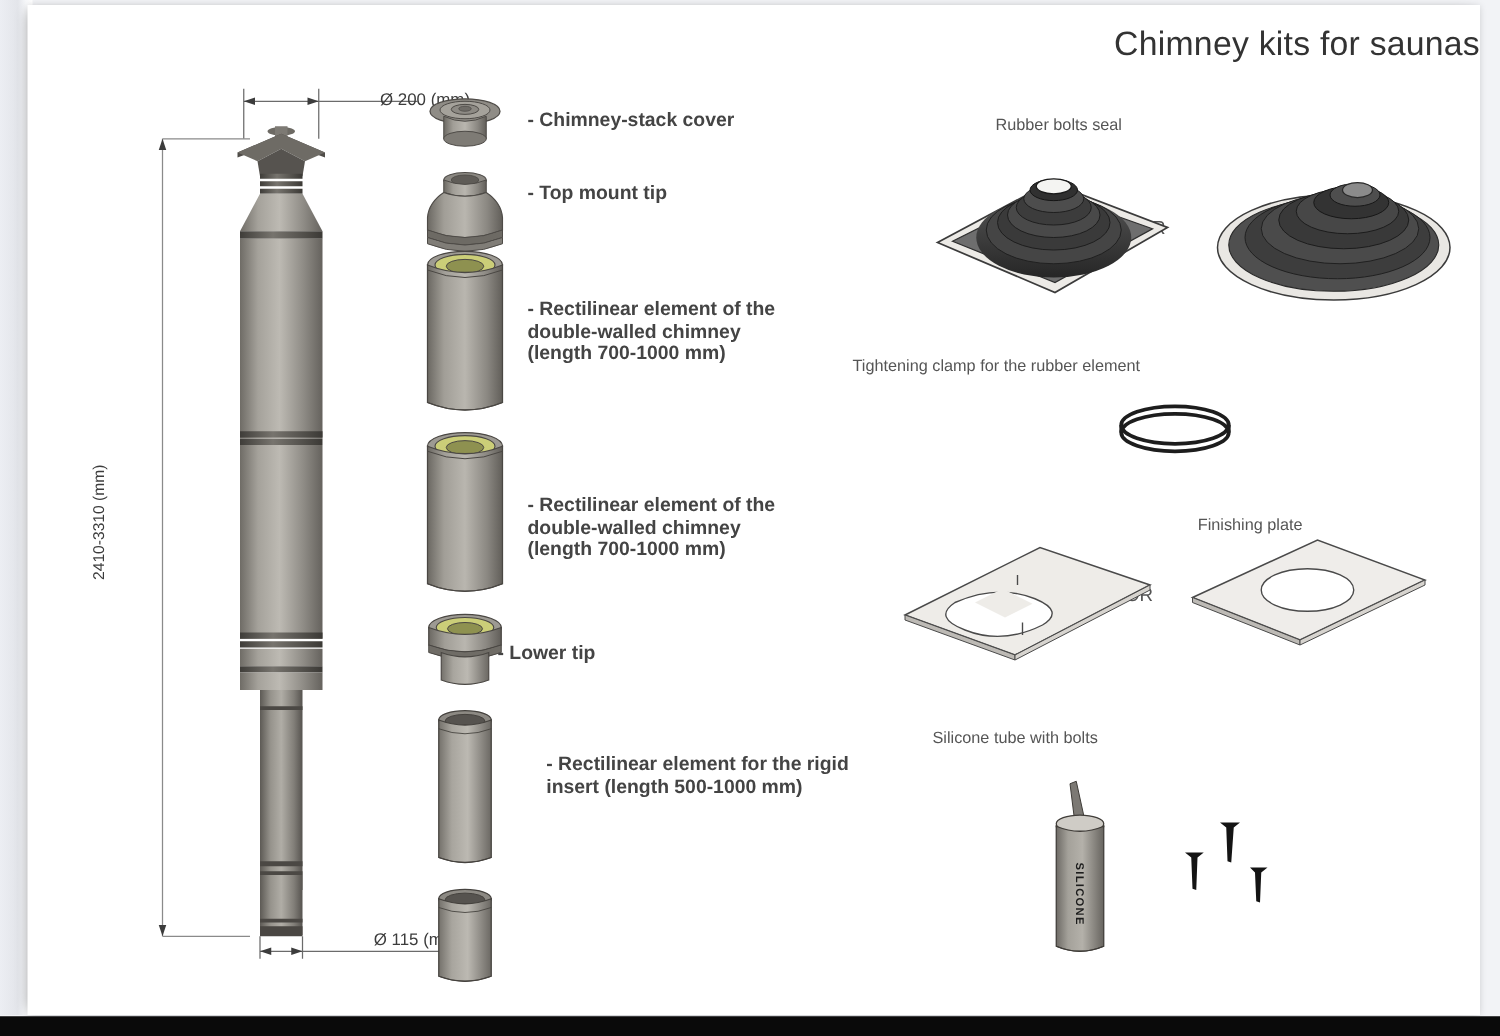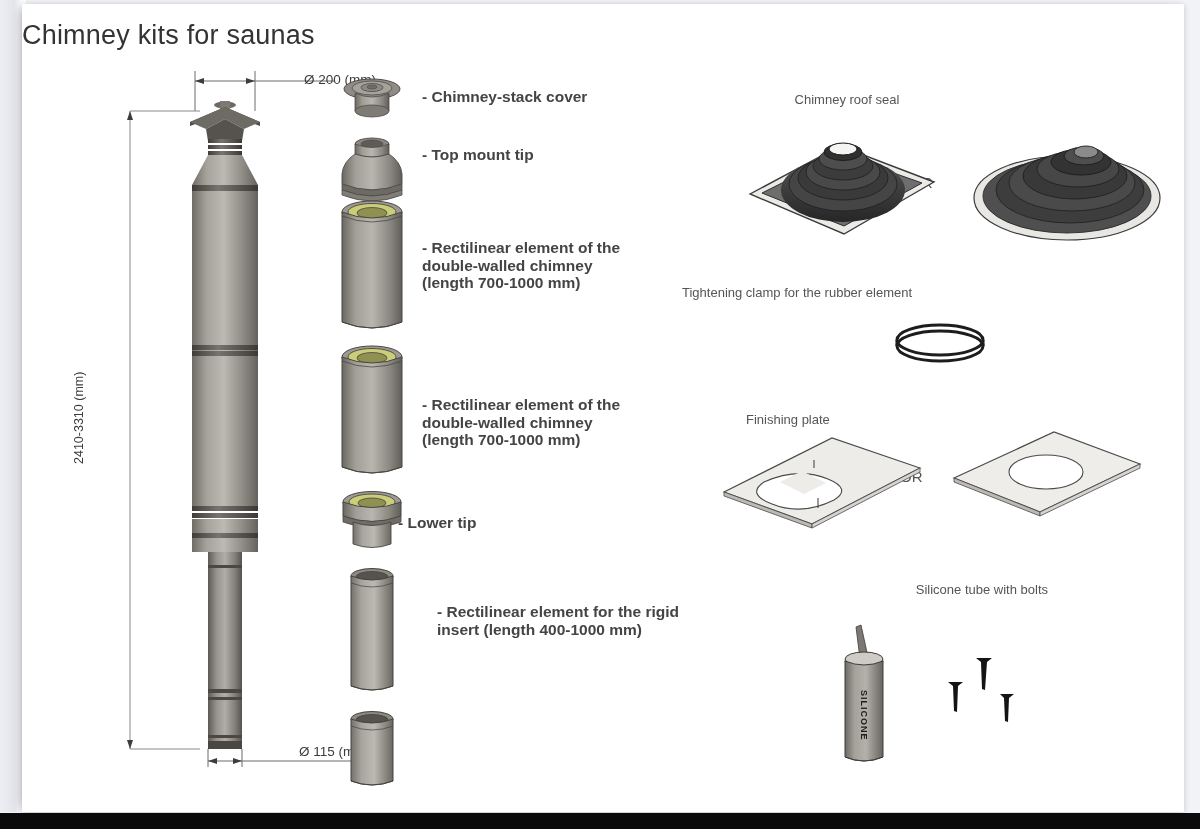--- a/index.html
+++ b/index.html
@@ -4,21 +4,21 @@
 <style>
   html,body{margin:0;padding:0;background:#000;}
   body{width:1200px;height:829px;overflow:hidden;font-family:"Liberation Sans",sans-serif;}
   #page{position:relative;width:1200px;height:829px;background:#f2f3f6;overflow:hidden;}
   #sheet{position:absolute;left:22px;top:4px;width:1162px;height:808px;background:#fff;
          box-shadow:0 1px 6px rgba(0,0,0,.18), -6px 0 10px -6px rgba(0,0,0,.25);}
   #shadowbar{position:absolute;left:0;bottom:0;width:1200px;height:16px;background:#0a0a0a;}
   #leftedge{position:absolute;left:0;top:0;width:26px;height:812px;
             background:linear-gradient(90deg,#eceef3 0%,#e3e5ea 55%,#f7f8fa 80%,#ffffff 100%);}
   .t{position:absolute;color:#3a3a3a;white-space:pre;}
-  #title{left:0;top:16px;width:1162px;text-align:left;font-size:27px;color:#333;letter-spacing:.2px;}
+  #title{left:0;top:16px;width:1162px;text-align:right;font-size:27px;color:#333;letter-spacing:.2px;}
   .lbl{font-size:15.5px;line-height:17.5px;color:#444;font-weight:bold;}
   .rlbl{font-size:13px;color:#555;}
   .dim{font-size:13.5px;color:#3c3c3c;}
   .orlbl{font-size:15px;color:#555;}
   svg{position:absolute;left:0;top:0;overflow:visible;}
   #vdim{transform:rotate(-90deg);transform-origin:0 0;font-size:12.5px;color:#3c3c3c;}
 </style>
 </head>
 <body>
 
@@ -197,23 +197,23 @@
     <div class="t lbl" style="left:400px;top:84px">- Chimney-stack cover</div>
     <div class="t lbl" style="left:400px;top:142px">- Top mount tip</div>
     <div class="t lbl" style="left:400px;top:235px">- Rectilinear element of the
 double-walled chimney
 (length 700-1000 mm)</div>
     <div class="t lbl" style="left:400px;top:392px">- Rectilinear element of the
 double-walled chimney
 (length 700-1000 mm)</div>
     <div class="t lbl" style="left:376px;top:510px">- Lower tip</div>
     <div class="t lbl" style="left:415px;top:599px">- Rectilinear element for the rigid
-insert (length 400-1000 mm)</div>
-
-    <div class="t rlbl" style="left:660px;top:88px;width:330px;text-align:center">Chimney roof seal</div>
+insert (length 500-1000 mm)</div>
+
+    <div class="t rlbl" style="left:660px;top:88px;width:330px;text-align:center">Rubber bolts seal</div>
     <div class="t orlbl" style="left:888px;top:170px">OR</div>
 
     <svg width="460" height="130" style="left:690px;top:118px">
       <defs>
         <linearGradient id="rub" x1="0" y1="0" x2="0" y2="1">
           <stop offset="0" stop-color="#545454"></stop>
             <stop offset="1" stop-color="#262626"></stop>
         </linearGradient>
       </defs>
 
@@ -244,21 +244,21 @@
     </svg>
 
     <div class="t rlbl" style="left:660px;top:281px;width:400px;">Tightening clamp for the rubber element</div>
     <svg width="140" height="60" style="left:850px;top:312px">
       <ellipse cx="68" cy="24" rx="43" ry="15" fill="none" stroke="#1d1d1d" stroke-width="3"></ellipse>
       <ellipse cx="68" cy="30" rx="43" ry="15" fill="none" stroke="#1d1d1d" stroke-width="3"></ellipse>
       <path d="M25 24 v6" stroke="#1d1d1d" stroke-width="3"></path>
       <path d="M111 24 v6" stroke="#1d1d1d" stroke-width="3"></path>
     </svg>
 
-    <div class="t rlbl" style="left:724px;top:408px;width:330px;text-align:left">Finishing plate</div>
+    <div class="t rlbl" style="left:690px;top:408px;width:330px;text-align:right">Finishing plate</div>
     <div class="t orlbl" style="left:878px;top:464px">OR</div>
 
     <svg width="440" height="110" style="left:680px;top:420px">
 
       <g>
         <path d="M22 68 L130 14 L218 44 L110 100 Z" fill="#eeece8" stroke="#4a4a4a" stroke-width="1.2"></path>
         <path d="M22 68 L110 100 L110 104 L22 72 Z" fill="#bdbab5" stroke="#4a4a4a" stroke-width=".8"></path>
         <path d="M110 100 L218 44 L218 48 L110 104 Z" fill="#d7d4cf" stroke="#4a4a4a" stroke-width=".8"></path>
         <path d="M62 58 q-18 12 8 22 q30 12 62 -4 q18 -11 -6 -21 q-30 -12 -64 3 z" fill="#fff" stroke="#4a4a4a" stroke-width="1.1"></path>
         <path d="M100 47 L124 59 L102 70 L78 58 Z" fill="#eeece8" stroke="none"></path>
@@ -267,21 +267,21 @@
       </g>
 
       <g>
         <path d="M252 54 L352 8 L438 40 L338 88 Z" fill="#efedea" stroke="#4a4a4a" stroke-width="1.2"></path>
         <path d="M252 54 L338 88 L338 92 L252 58 Z" fill="#bdbab5" stroke="#4a4a4a" stroke-width=".8"></path>
         <path d="M338 88 L438 40 L438 44 L338 92 Z" fill="#d7d4cf" stroke="#4a4a4a" stroke-width=".8"></path>
         <ellipse cx="344" cy="48" rx="37" ry="17" fill="#fff" stroke="#4a4a4a" stroke-width="1.1"></ellipse>
       </g>
     </svg>
 
-    <div class="t rlbl" style="left:696px;top:578px;width:330px;text-align:right">Silicone tube with bolts</div>
+    <div class="t rlbl" style="left:724px;top:578px;width:330px;text-align:left">Silicone tube with bolts</div>
 
     <svg width="250" height="180" style="left:790px;top:608px">
       <defs>
         <linearGradient id="tube" x1="0" y1="0" x2="1" y2="0">
           <stop offset="0" stop-color="#6d6a65"></stop>
             <stop offset=".25" stop-color="#a4a19a"></stop>
           <stop offset=".55" stop-color="#b4b1aa"></stop>
             <stop offset="1" stop-color="#67645f"></stop>
         </linearGradient>
       </defs>

